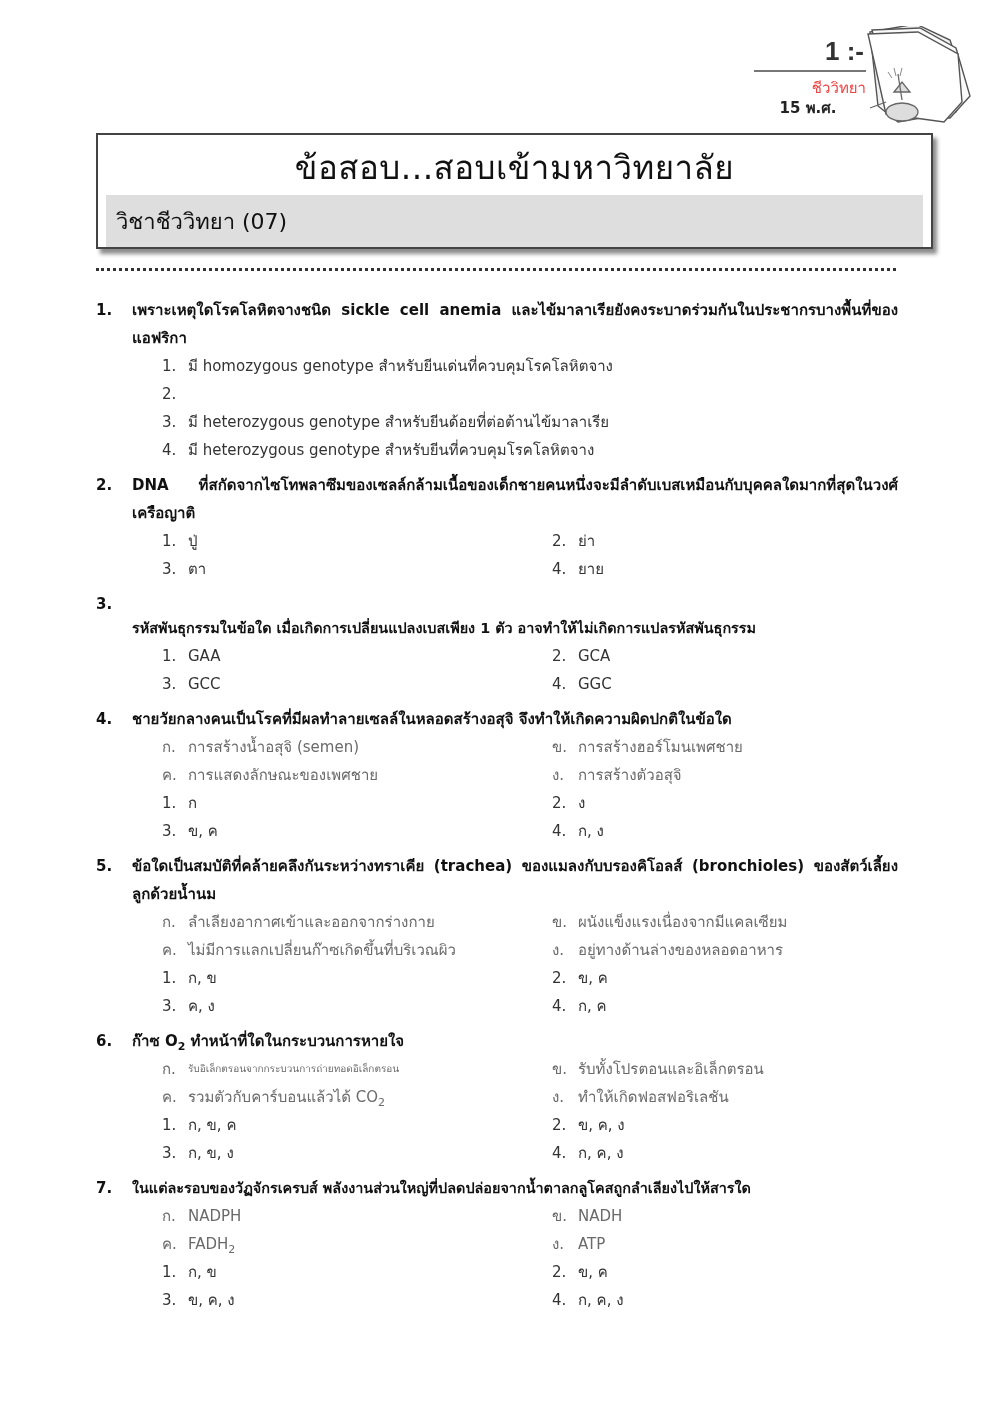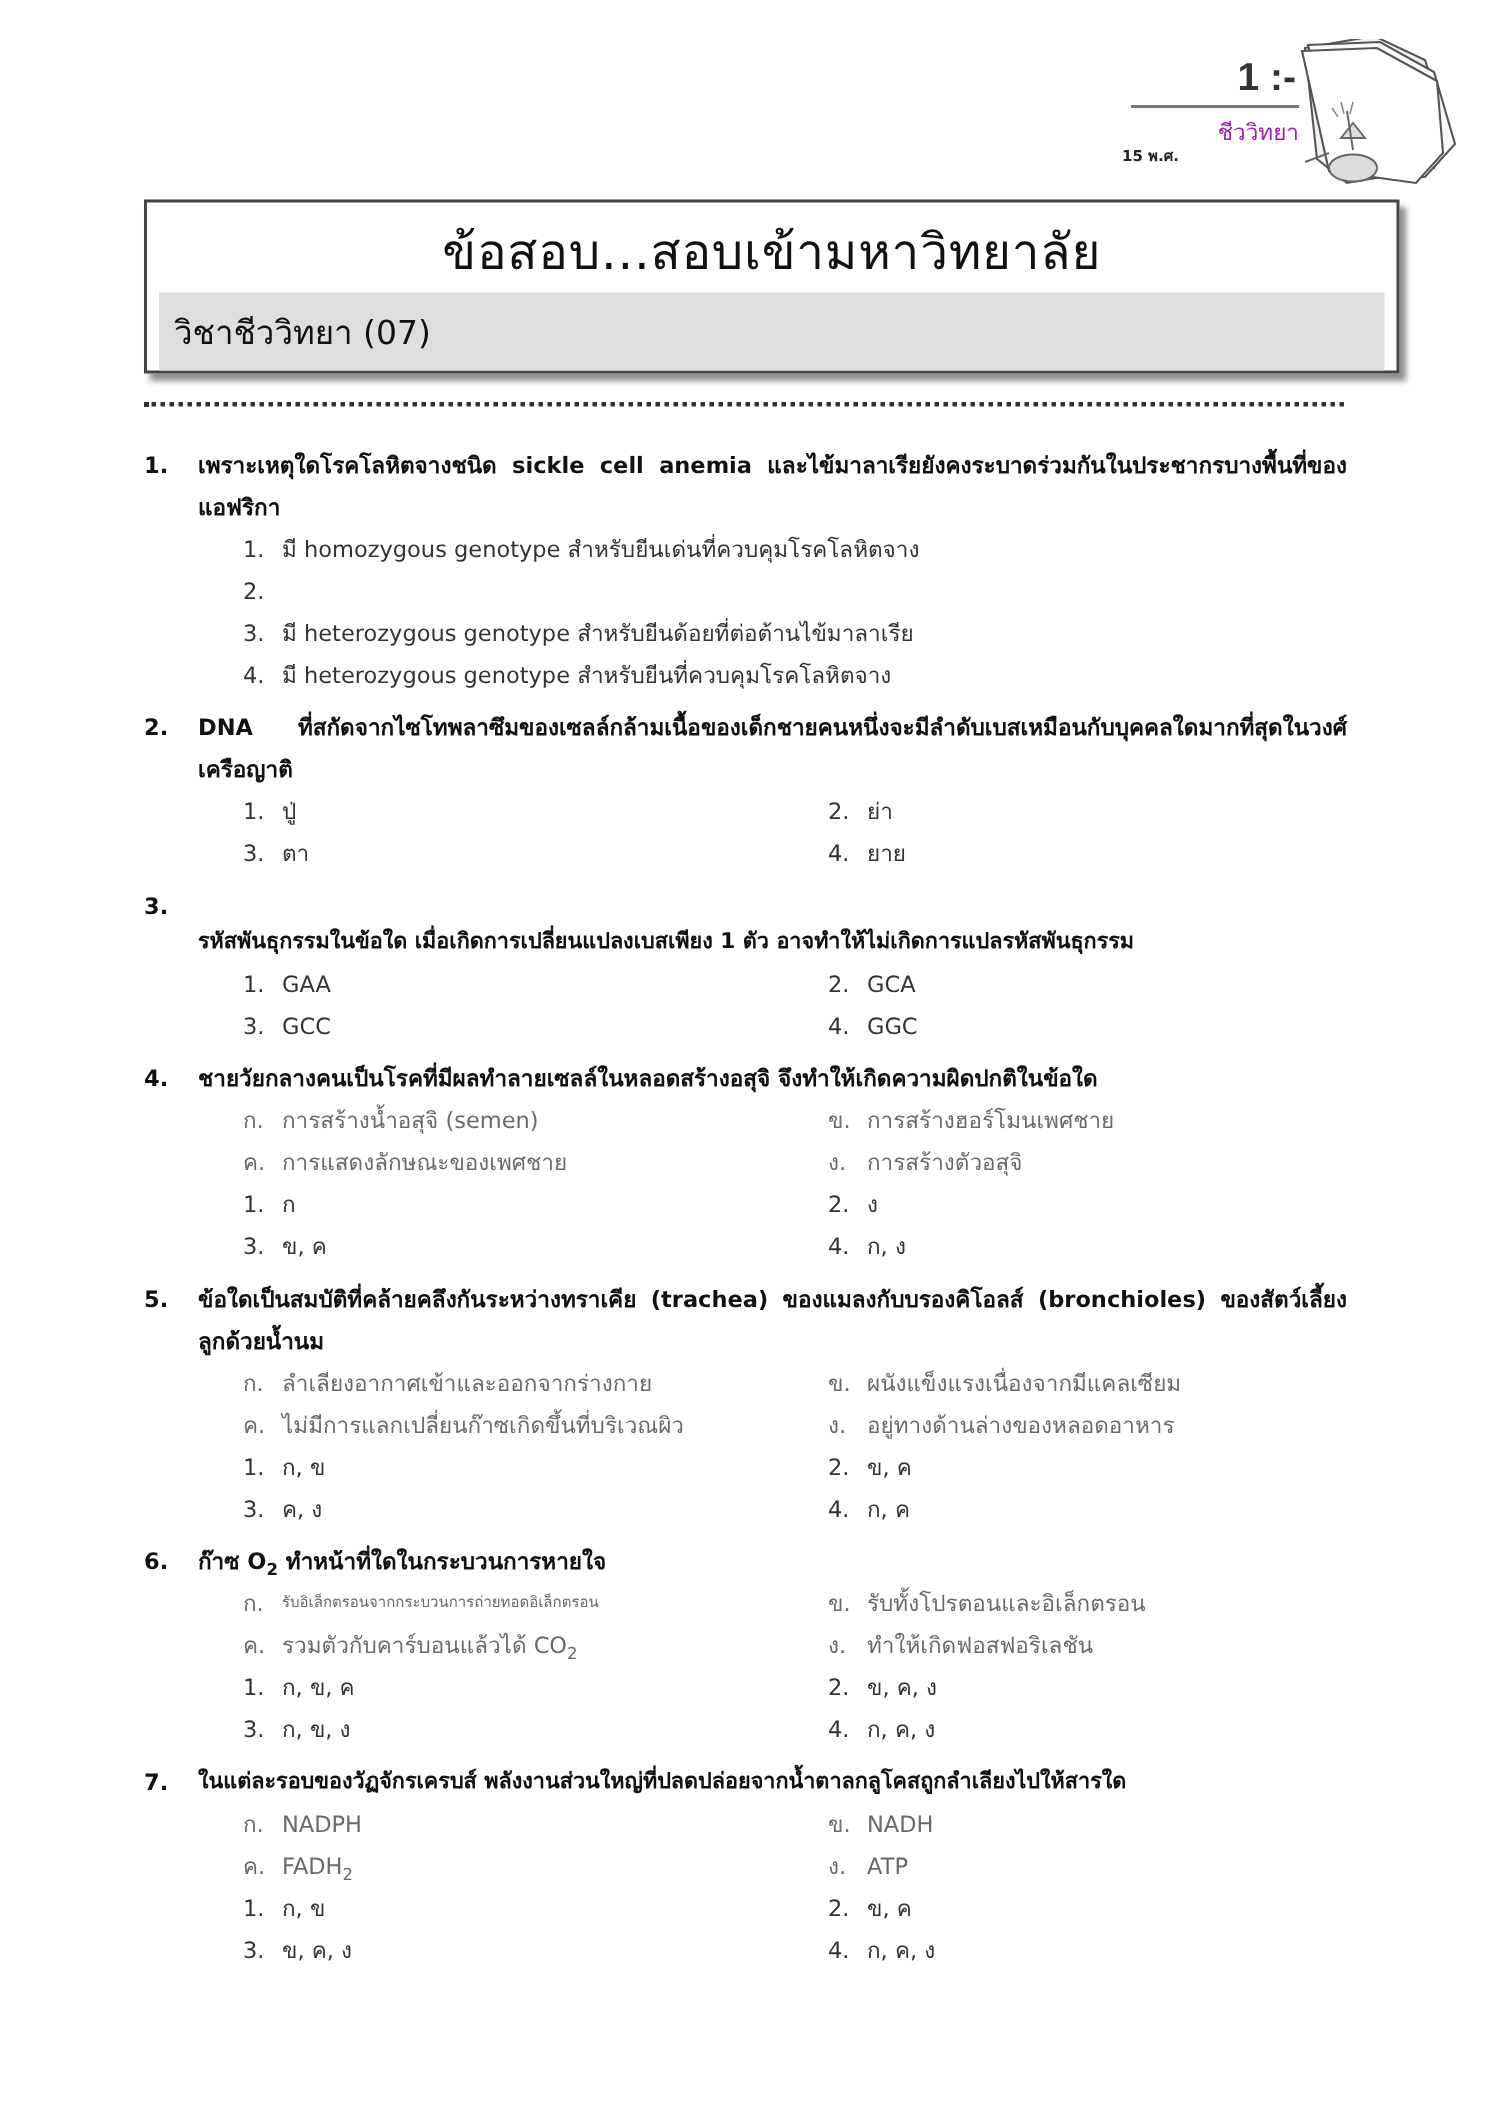--- a/index.html
+++ b/index.html
@@ -10,25 +10,25 @@
   }
   
   .badge { position: absolute; left: 748px; top: 30px; width: 240px; height: 100px; }
   .badge-num {
     position: absolute; left: 0; top: 6px; width: 116px; text-align: right;
     font-family: "Liberation Sans", sans-serif; font-size: 26px; font-weight: bold; color: #333;
   }
   .badge-line { position: absolute; left: 6px; top: 40px; width: 112px; height: 2px; background: #777; }
   .badge-subject {
     position: absolute; left: 0; top: 46px; width: 118px; text-align: right;
-    font-size: 15px; color: #a21caf;
+    font-size: 15px; color: #ef4444;
   }
   .badge-year {
-    position: absolute; left: 0; top: 66px; width: 120px; text-align: left;
-    font-size: 10px; font-weight: bold; color: #222;
+    position: absolute; left: 0; top: 66px; width: 120px; text-align: center;
+    font-size: 15px; font-weight: bold; color: #222;
   }
   .badge-art { position: absolute; left: 110px; top: -4px; width: 130px; height: 104px; }
 
   
   .header-box {
     position: absolute; left: 96px; top: 133px; width: 795px; height: 112px;
     border: 2px solid #444; background: #fff;
     box-shadow: 4px 5px 4px rgba(0,0,0,0.45);
     padding-left: 38px;
   }

